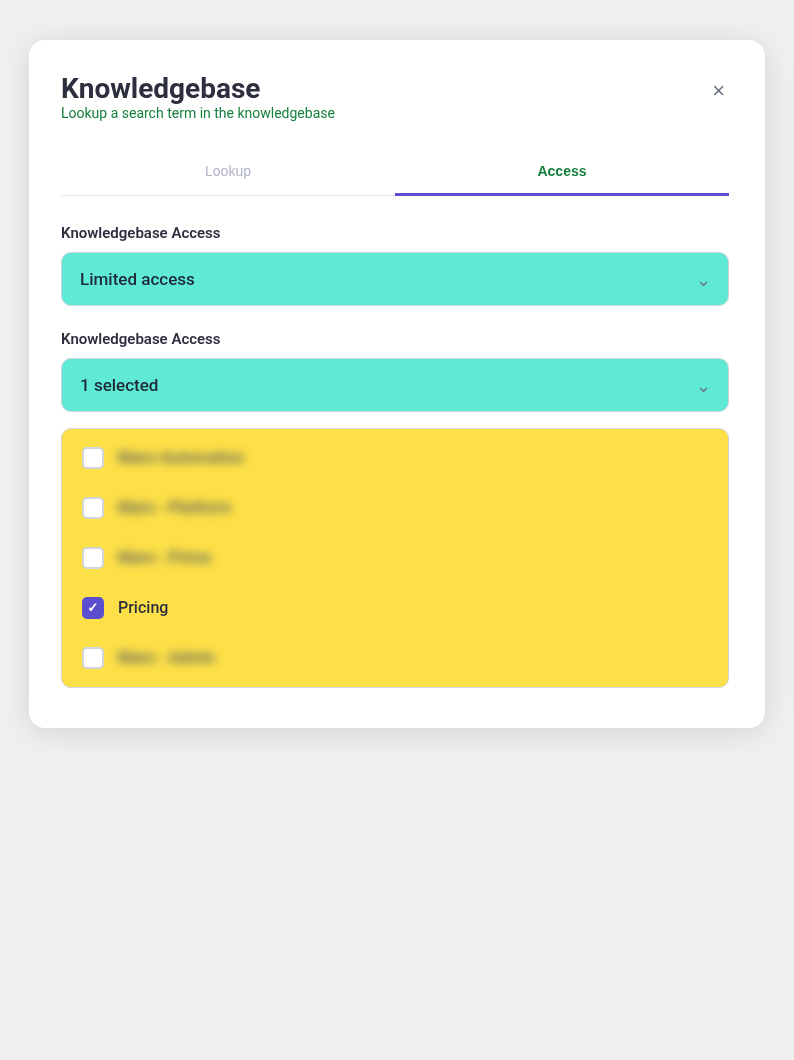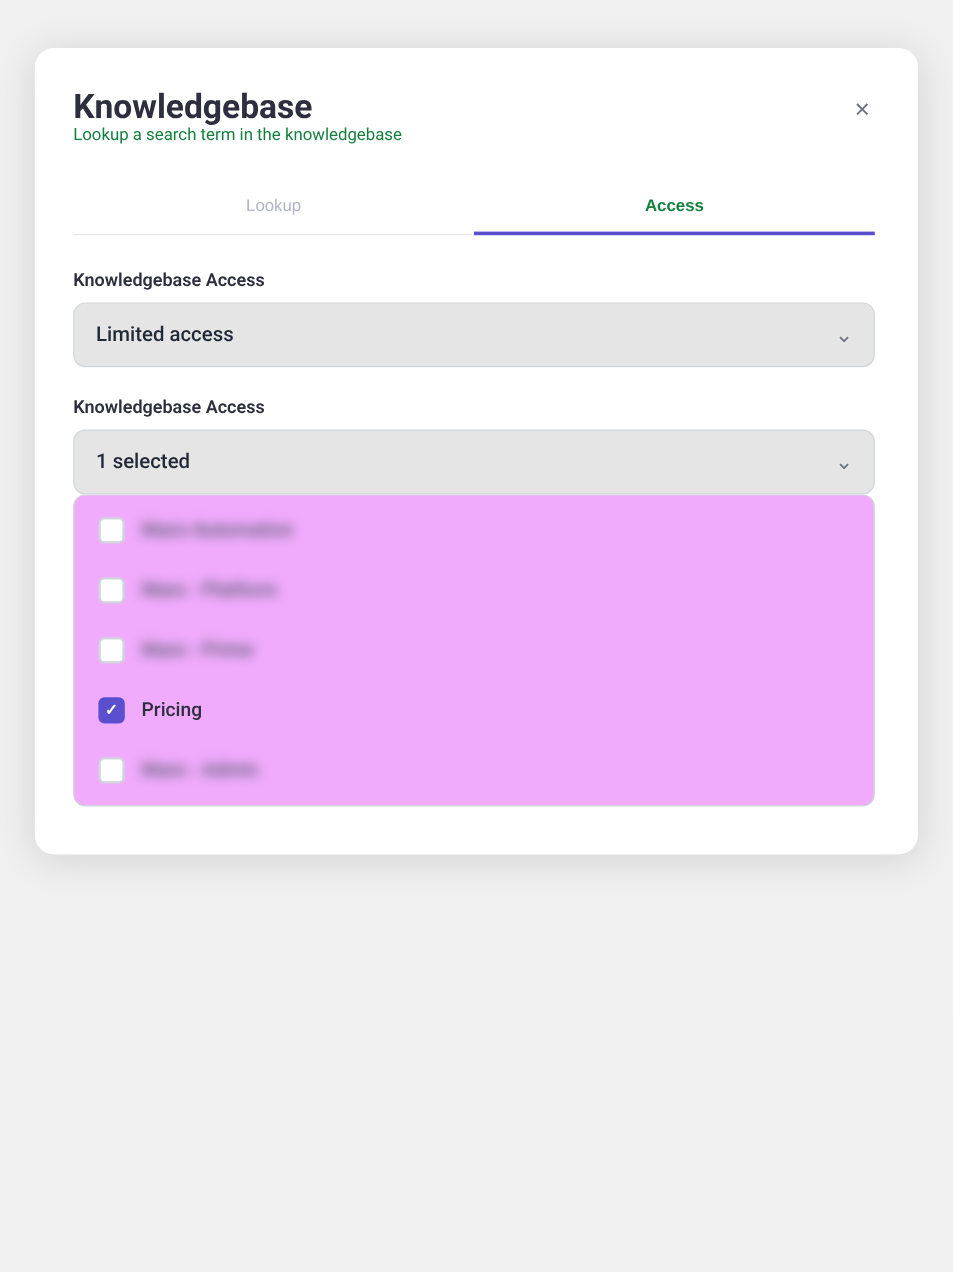--- a/index.html
+++ b/index.html
@@ -109,32 +109,32 @@
     }
 
     .dropdown-display {
       width: 100%;
       border: 1.5px solid #d1d5db;
       border-radius: 10px;
       padding: 16px 18px;
       font-size: 17px;
       font-weight: 500;
       color: #1f2937;
-      background: #e5e5e5;
+      background: #5eead4;
       cursor: pointer;
       display: flex;
       justify-content: space-between;
       align-items: center;
     }
 
     .checklist-box {
       border: 1.5px solid #d1d5db;
       border-radius: 10px;
       padding: 4px 0;
-      background: #f0abfc;
+      background: #fde047;
     }
 
     .checklist-item {
       display: flex;
       align-items: center;
       padding: 14px 20px;
       gap: 14px;
       cursor: pointer;
     }
 
@@ -204,21 +204,21 @@
 
     <div class="dropdown-wrapper">
       <div class="dropdown-display">
         <span>Limited access</span>
         <span class="dropdown-chevron">⌄</span>
       </div>
     </div>
 
     <p class="section-label">Knowledgebase Access</p>
 
-    <div class="dropdown-wrapper" style="margin-bottom: 0;">
+    <div class="dropdown-wrapper" style="margin-bottom: 16px;">
       <div class="dropdown-display">
         <span>1 selected</span>
         <span class="dropdown-chevron">⌄</span>
       </div>
     </div>
 
     <div class="checklist-box">
 
       <div class="checklist-item">
         <div class="checkbox"></div>

